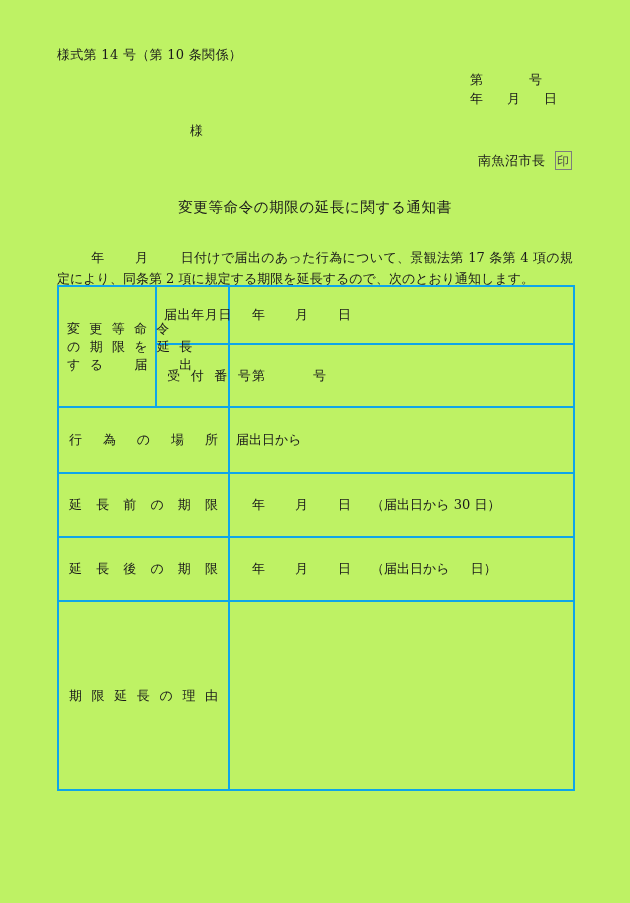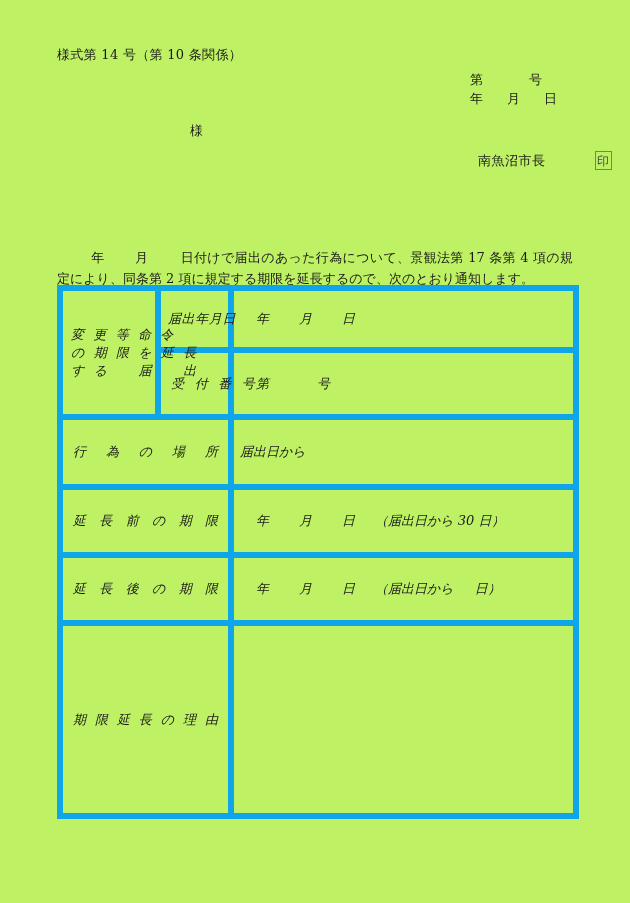--- a/index.html
+++ b/index.html
@@ -60,21 +60,20 @@
 
   
   .issuer {
     position: absolute;
     left: 478px;
     top: 151px;
     font-size: 13px;
     white-space: nowrap;
     display: flex;
     align-items: center;
-    gap: 40px;
   }
   .issuer .name { letter-spacing: 0.5px; }
   .seal-box {
     display: inline-block;
     margin-left: 9px;
     width: 17px;
     height: 19px;
     border: 1px solid #7d7d7d;
     font-size: 12px;
     line-height: 18px;
@@ -114,24 +113,23 @@
   table.form-table {
     position: absolute;
     left: 57px;
     top: 285px;
     width: 516px;
     border-collapse: collapse;
     table-layout: fixed;
     font-size: 13px;
   }
   table.form-table td {
-    border: 6px solid #0ea5e9;
+    border: 2px solid #0ea5e9;
     padding: 0;
     vertical-align: middle;
-    font-style: italic;
   }
   .col-a { width: 98px; }
   .col-b { width: 73px; }
   .col-c { width: 345px; }
 
   
   .lbl-block {
     padding: 4px 8px;
     line-height: 18px;
     letter-spacing: 2.6px;
@@ -190,20 +188,21 @@
     <span class="row"><span>年</span><span class="gaps"></span><span>月</span><span class="gaps"></span><span>日</span></span>
   </div>
 
   <div class="addressee">様</div>
 
   <div class="issuer">
     <span class="name">南魚沼市長</span>
     <span class="seal-box">印</span>
   </div>
 
+  <div class="doc-title">変更等命令の期限の延長に関する通知書</div>
 
   <div class="body-text"><span class="indent"></span><span>年</span><span class="blank-y"></span><span>月</span><span class="blank-m"></span><span>日付けで届出のあった行為について、景観法第 17 条第 4 項の規定により、同</span><span>条第 2 項に規定する期限を延長するので、次のとおり通知します。</span></div>
 
   <table class="form-table">
     <colgroup>
       <col class="col-a">
         <col class="col-b">
         <col class="col-c">
     </colgroup>
     <tbody>

